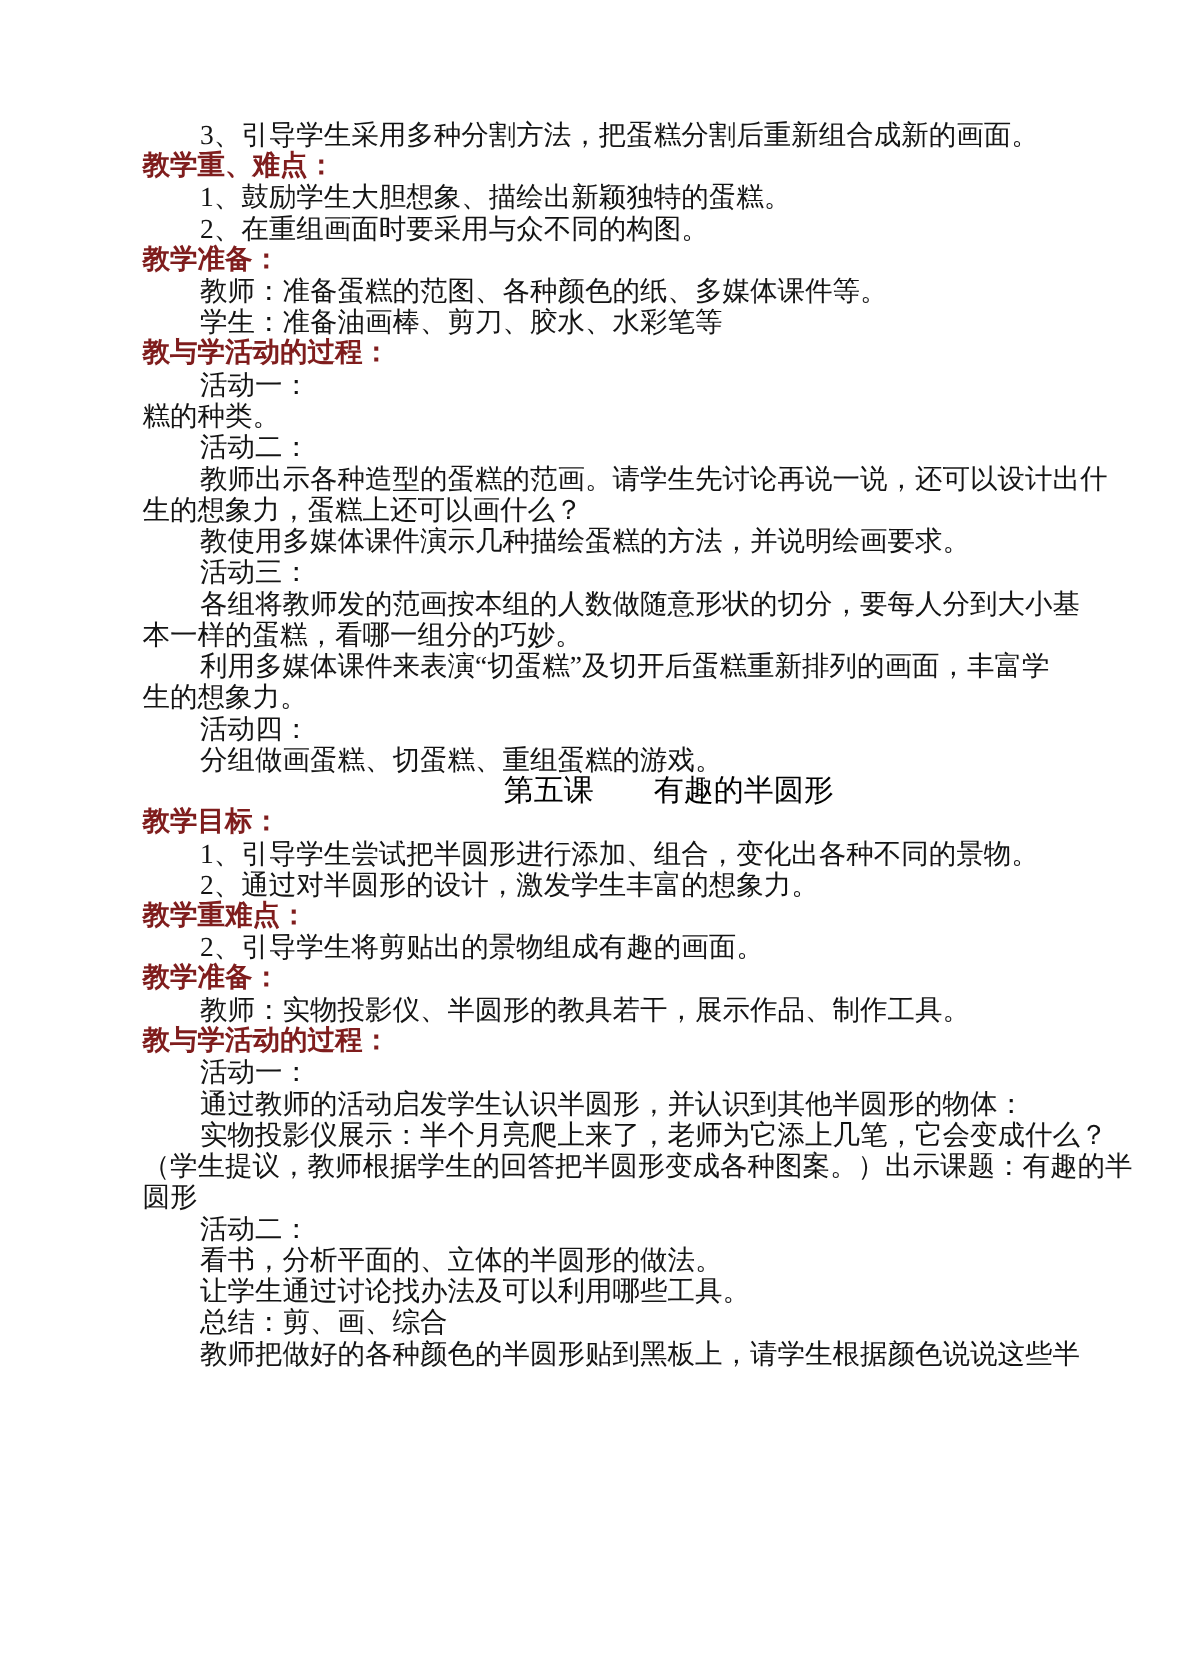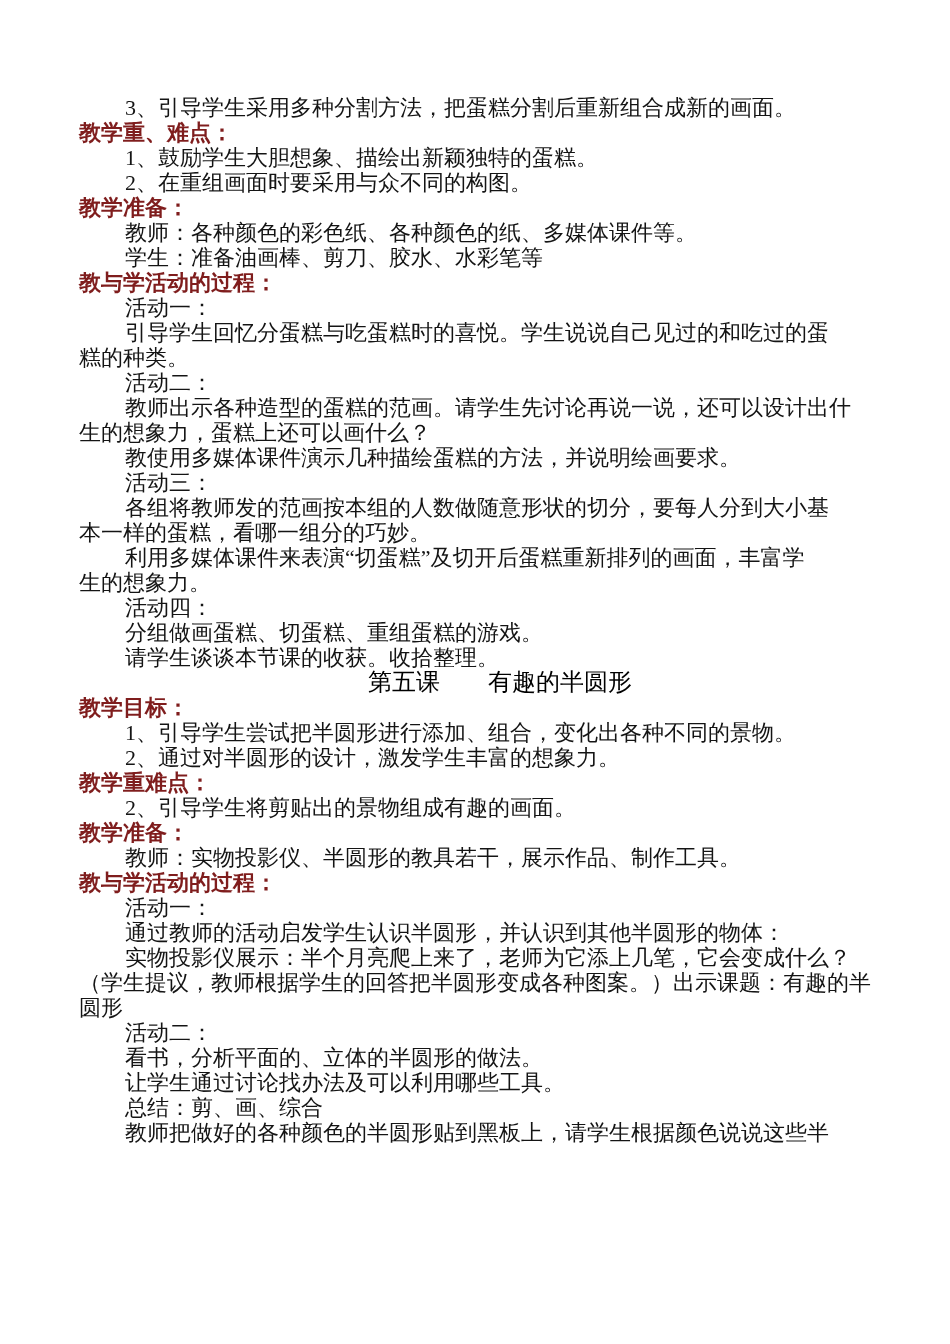--- a/index.html
+++ b/index.html
@@ -11,20 +11,21 @@
     position: relative;
     box-sizing: border-box;
     width: 950px;
     height: 1344px;
     background: #ffffff;
     padding: 95px 75px 0 79px;
     overflow: hidden;
   }
   .doc-lines {
     width: 796px;
+    margin-left: 35px;
   }
   .line {
     height: 25px;
     line-height: 25px;
     white-space: pre;
   }
   .body-line {
     font-family: "Liberation Serif", "DejaVu Serif", serif;
     font-size: 22px;
     color: #141414;
@@ -49,38 +50,36 @@
 </head>
 <body>
 
 <div class="page">
   <div class="doc-lines">
       <div class="line body-line indent">3、引导学生采用多种分割方法，把蛋糕分割后重新组合成新的画面。</div>
       <div class="line heading-line">教学重、难点：</div>
       <div class="line body-line indent">1、鼓励学生大胆想象、描绘出新颖独特的蛋糕。</div>
       <div class="line body-line indent">2、在重组画面时要采用与众不同的构图。</div>
       <div class="line heading-line">教学准备：</div>
-      <div class="line body-line indent">教师：各种颜色的彩色纸、各种颜色的纸、多媒体课件等。</div>
+      <div class="line body-line indent">教师：准备蛋糕的范图、各种颜色的纸、多媒体课件等。</div>
       <div class="line body-line indent">学生：准备油画棒、剪刀、胶水、水彩笔等</div>
       <div class="line heading-line">教与学活动的过程：</div>
       <div class="line body-line indent">活动一：</div>
-      <div class="line body-line indent">引导学生回忆分蛋糕与吃蛋糕时的喜悦。学生说说自己见过的和吃过的蛋</div>
       <div class="line body-line">糕的种类。</div>
       <div class="line body-line indent">活动二：</div>
       <div class="line body-line indent">教师出示各种造型的蛋糕的范画。请学生先讨论再说一说，还可以设计出什</div>
       <div class="line body-line">生的想象力，蛋糕上还可以画什么？</div>
       <div class="line body-line indent">教使用多媒体课件演示几种描绘蛋糕的方法，并说明绘画要求。</div>
       <div class="line body-line indent">活动三：</div>
       <div class="line body-line indent">各组将教师发的范画按本组的人数做随意形状的切分，要每人分到大小基</div>
       <div class="line body-line">本一样的蛋糕，看哪一组分的巧妙。</div>
       <div class="line body-line indent">利用多媒体课件来表演“切蛋糕”及切开后蛋糕重新排列的画面，丰富学</div>
       <div class="line body-line">生的想象力。</div>
       <div class="line body-line indent">活动四：</div>
       <div class="line body-line indent">分组做画蛋糕、切蛋糕、重组蛋糕的游戏。</div>
-      <div class="line body-line indent">请学生谈谈本节课的收获。收拾整理。</div>
       <div class="line title-line indent">第五课　　有趣的半圆形</div>
       <div class="line heading-line">教学目标：</div>
       <div class="line body-line indent">1、引导学生尝试把半圆形进行添加、组合，变化出各种不同的景物。</div>
       <div class="line body-line indent">2、通过对半圆形的设计，激发学生丰富的想象力。</div>
       <div class="line heading-line">教学重难点：</div>
       <div class="line body-line indent">2、引导学生将剪贴出的景物组成有趣的画面。</div>
       <div class="line heading-line">教学准备：</div>
       <div class="line body-line indent">教师：实物投影仪、半圆形的教具若干，展示作品、制作工具。</div>
       <div class="line heading-line">教与学活动的过程：</div>
       <div class="line body-line indent">活动一：</div>

